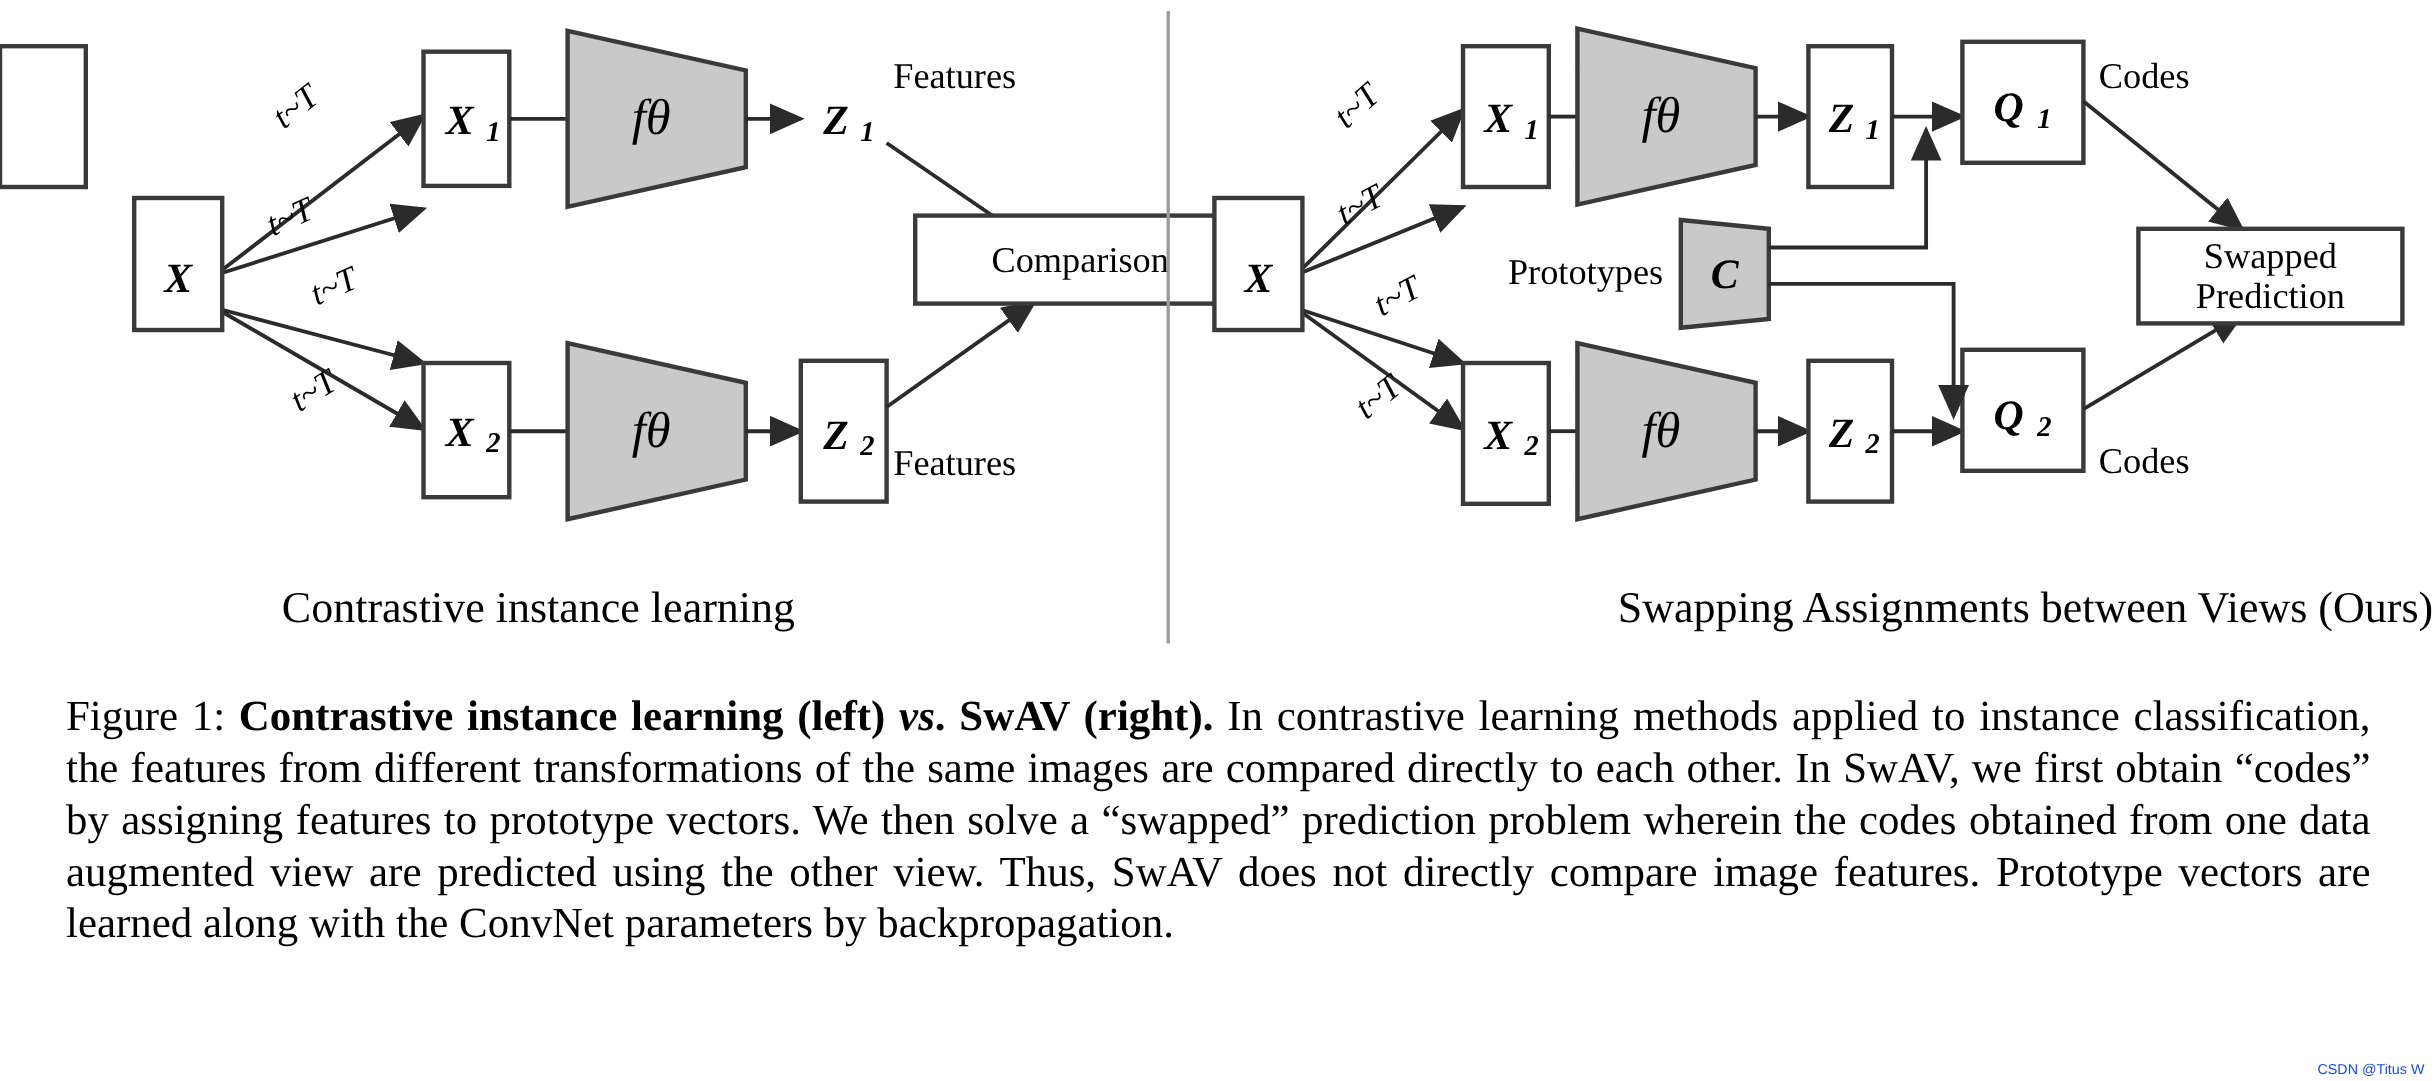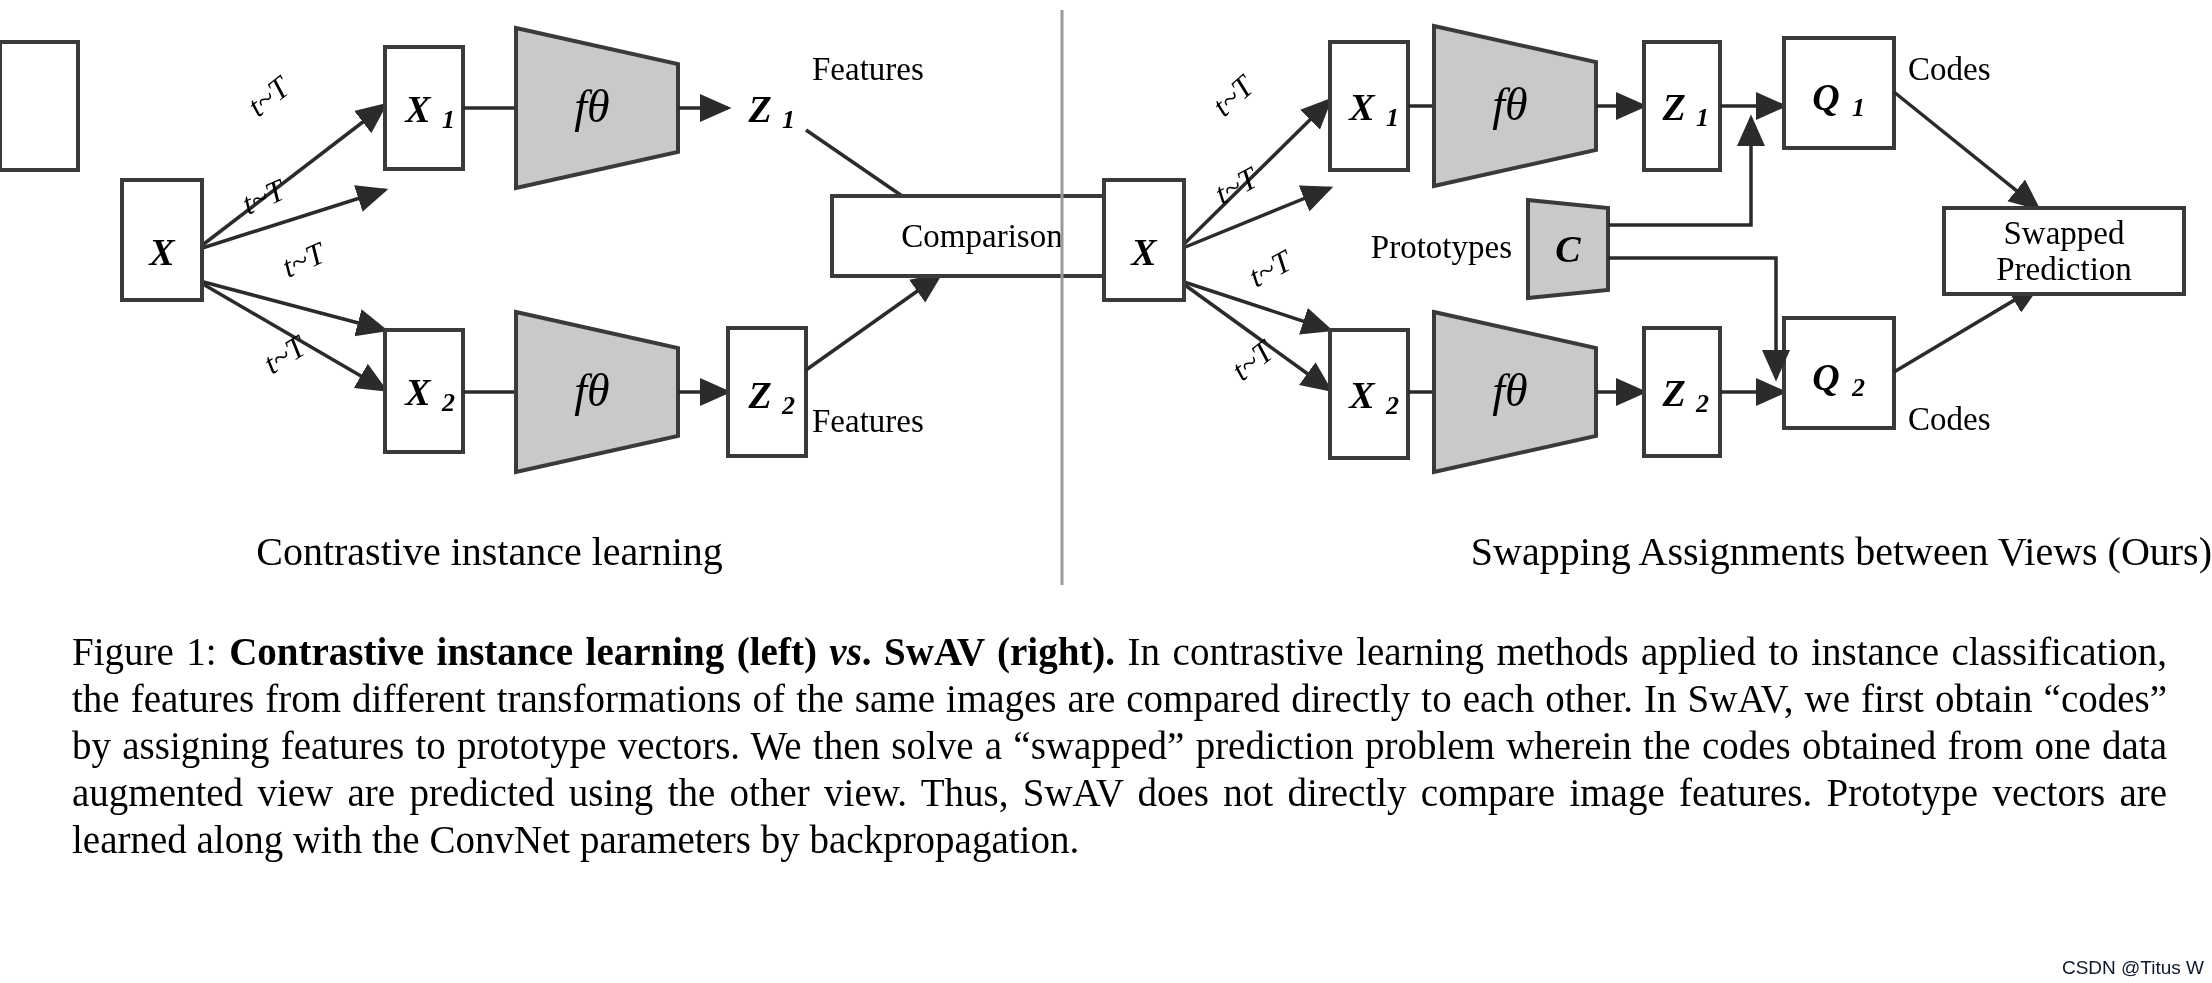--- a/index.html
+++ b/index.html
@@ -47,40 +47,40 @@
     width: 979px;
   }
   #caption-right {
     left: 1090px;
     top: 528px;
     width: 1122px;
     text-align: right;
   }
   .figure-caption {
     position: absolute;
-    left: 72px;
+    left: 60px;
     top: 628px;
     width: 2095px;
     font-size: 39px;
     line-height: 47px;
     text-align: justify;
     font-family: "Liberation Serif", serif;
   }
   .figure-caption b {
     font-weight: bold;
   }
   .figure-caption i {
     font-style: italic;
   }
   .watermark {
     position: absolute;
     right: 8px;
     bottom: 4px;
-    font-size: 19px;
-    color: #0f172a;
+    font-size: 13px;
+    color: #1d4ed8;
     font-family: "Liberation Sans", sans-serif;
   }
   
   text {
     font-family: "Liberation Serif", serif;
   }
   .node-label {
     font-style: italic;
     font-weight: bold;
     font-size: 38px;

